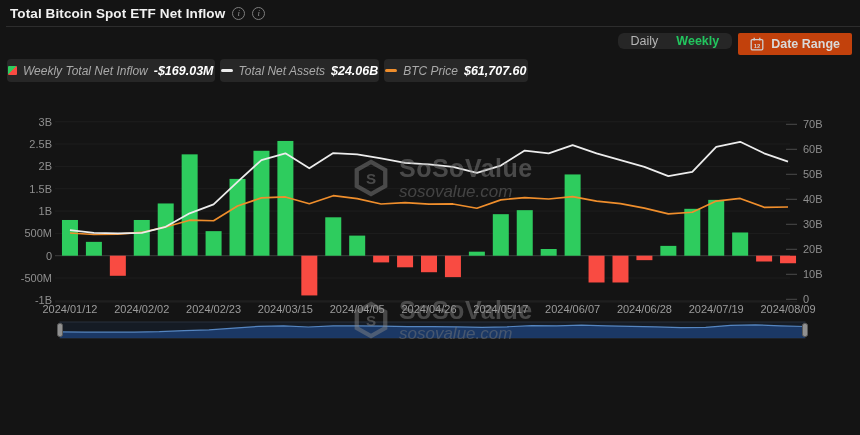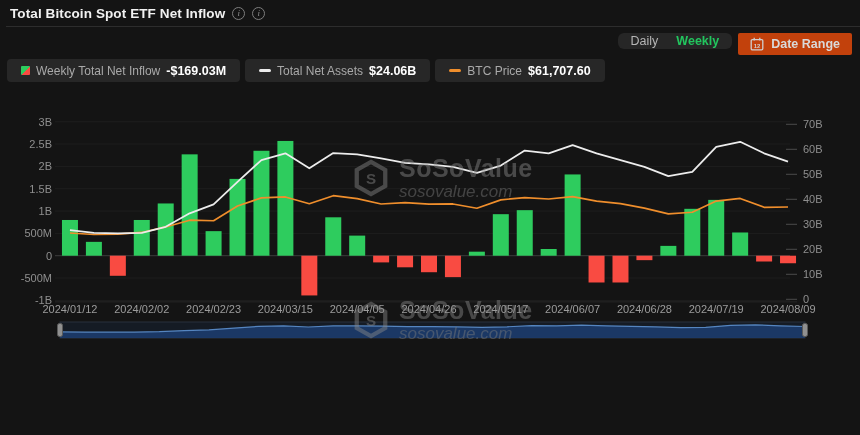--- a/index.html
+++ b/index.html
@@ -22,21 +22,21 @@
   .controls { position:absolute; right:8px; top:33px; display:flex; gap:6px; }
   .view-toggle { display:flex; align-items:center; background:#262626; border-radius:6px; height:16px; padding:0 4px; }
   .toggle-btn { background:none; border:none; font-family:inherit; font-size:12.5px; padding:0 9px; cursor:pointer; color:#b5b5b5; }
   .toggle-btn.active { color:#22c55e; font-weight:700; }
   .date-range-btn {
     display:flex; align-items:center; gap:7px; background:#c2410c; border:none; border-radius:2px;
     height:22px; padding:0 12px; font-family:inherit; font-size:12.5px; font-weight:700; color:#d9d9d9; cursor:pointer;
   }
   
   .legend { position:absolute; left:7px; top:59px; display:flex; gap:5px; }
-  .chip { display:flex; align-items:center; gap:6px; background:#272727; border-radius:4px; height:23px; padding:0 14px; cursor:pointer; }
+  .chip { display:flex; align-items:center; gap:6px; background:#272727; border-radius:4px; height:23px; padding:0 1px; cursor:pointer;font-style:italic; }
   .chip-label { font-size:12px; color:#a9a9a9; white-space:nowrap; }
   .chip-value { font-size:12.5px; color:#ffffff; font-weight:700; white-space:nowrap; }
   .swatch-split { width:9px; height:9px; border-radius:1px; background:linear-gradient(135deg,#2ecc5e 0 50%,#f94b42 50% 100%); }
   .swatch-dash { width:12px; height:3px; border-radius:2px; }
   
   .watermark { position:absolute; left:352px; display:flex; align-items:center; gap:9px; opacity:.45; pointer-events:none; }
   .wm-center { top:156px; }
   .wm-bottom { top:298px; }
   .wm-texts { display:flex; flex-direction:column; line-height:1; }
   .wm-brand { font-size:25px; font-weight:700; color:#8a8a8a; letter-spacing:.5px; }

